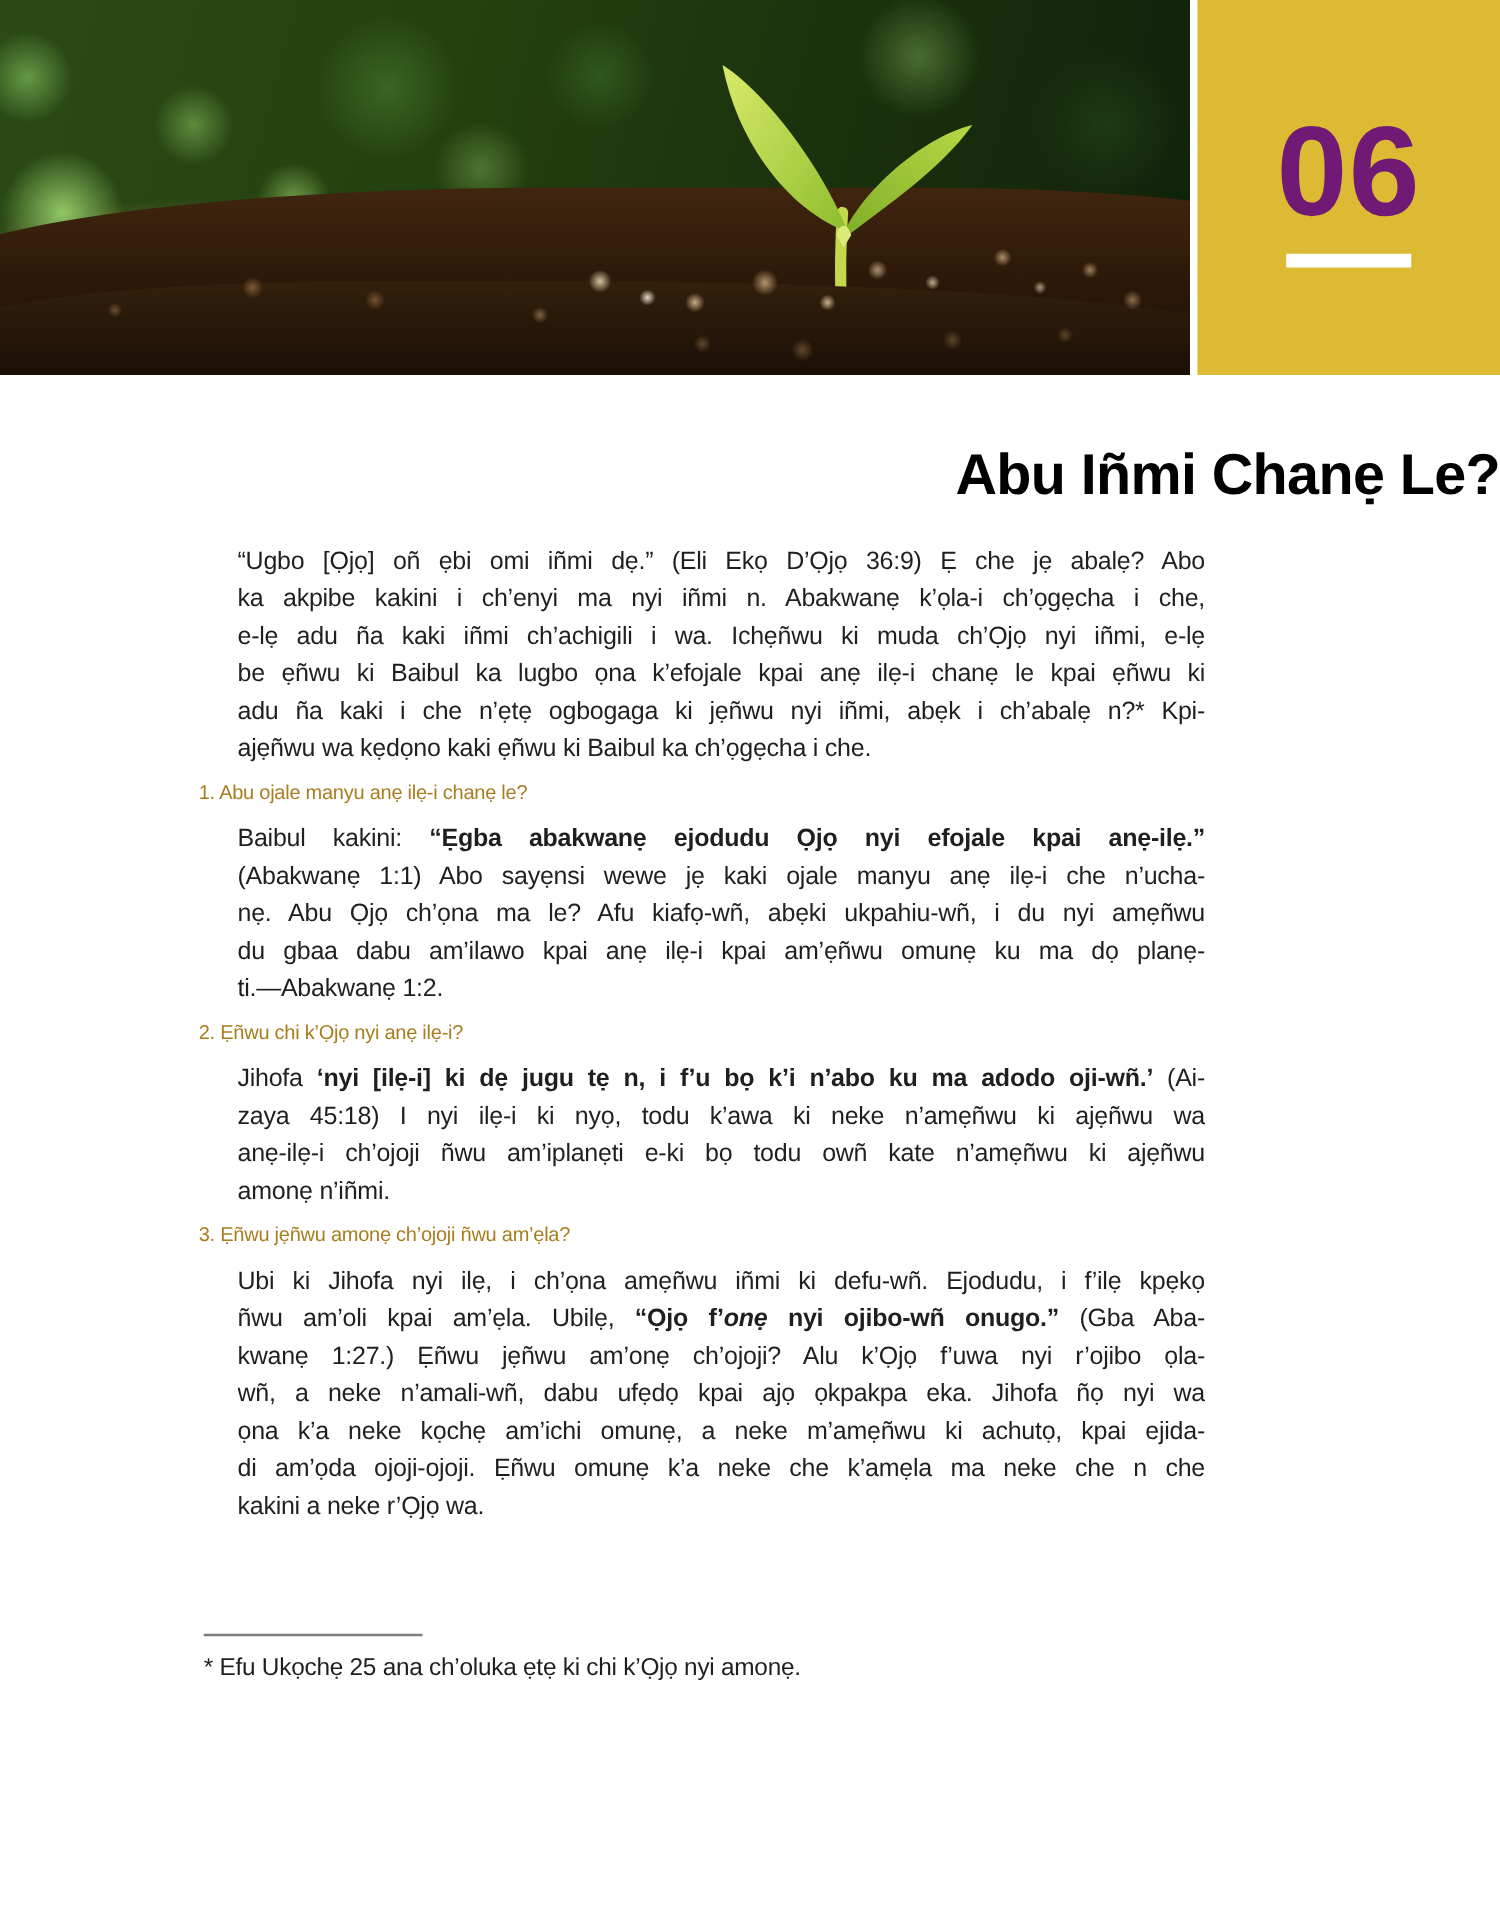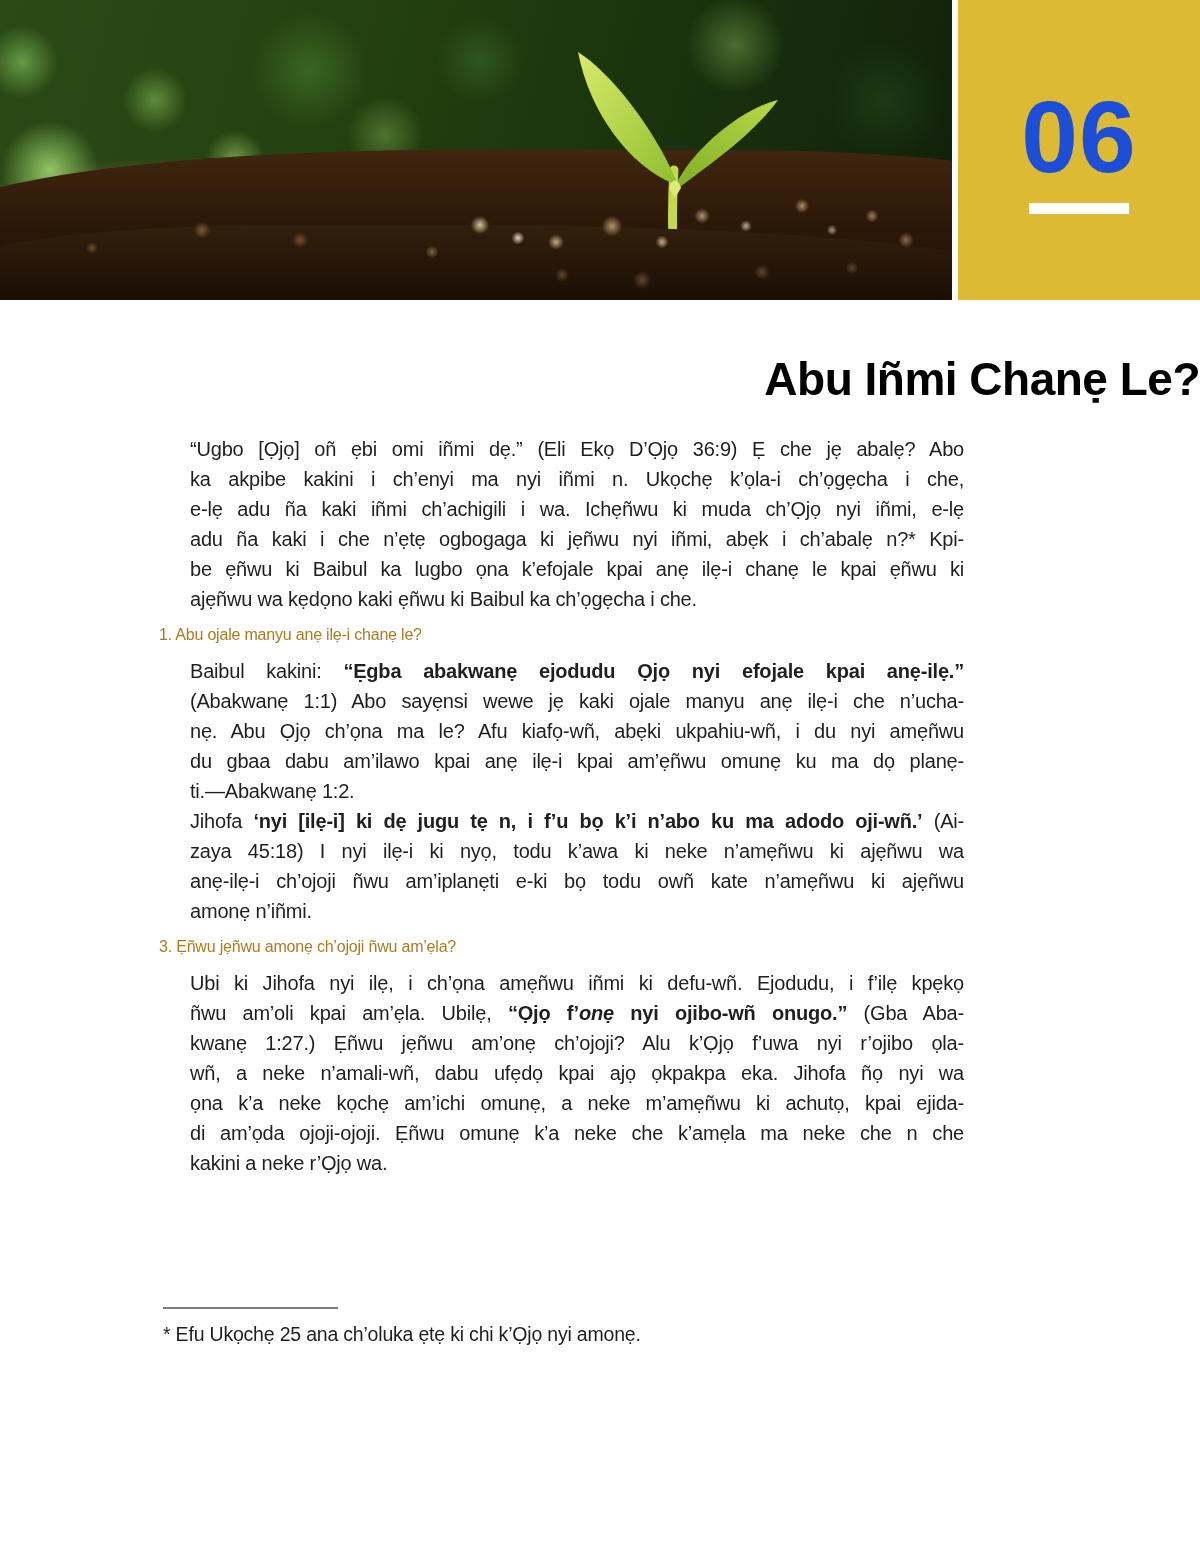--- a/index.html
+++ b/index.html
@@ -59,21 +59,21 @@
       radial-gradient(circle 14px at 642px 150px, rgba(190,150,100,.4),  rgba(190,150,100,0) 65%),
       radial-gradient(circle 12px at 762px 142px, rgba(180,140,95,.4),   rgba(180,140,95,0) 65%),
       radial-gradient(circle 10px at 852px 138px, rgba(175,135,90,.4),   rgba(175,135,90,0) 65%);
   }
   .sprout{position:absolute;left:548px;top:42px;}
   .badge{
     position:absolute;left:958px;top:0;width:242px;height:300px;
     display:flex;flex-direction:column;align-items:center;
   }
   .lesson-num{
-    margin-top:86px;font-size:102px;line-height:1;font-weight:bold;color:#1d4ed8;
+    margin-top:86px;font-size:102px;line-height:1;font-weight:bold;color:#701a75;
     letter-spacing:1px;
   }
   .badge-rule{width:100px;height:11px;background:#ffffff;margin-top:15px;}
   
   .title{
     margin:55px 0 0 164px;font-size:46px;line-height:48px;font-weight:bold;
     color:#000;letter-spacing:-0.5px;text-align:right;
   }
   .content{margin-left:190px;width:774px;}
   .para{margin:0;}
@@ -123,36 +123,37 @@
     <div class="lesson-num">06</div>
     <div class="badge-rule"></div>
   </div>
 </div>
 
 <h1 class="title">Abu Iñmi Chanẹ Le?</h1>
 
 <div class="content">
   <div class="para intro">
       <div class="tline"><span>“Ugbo [Ọjọ] oñ ẹbi omi iñmi dẹ.” (Eli Ekọ D’Ọjọ 36:9) Ẹ che jẹ abalẹ? Abo</span></div>
-      <div class="tline"><span>ka akpibe kakini i ch’enyi ma nyi iñmi n. Ukọchẹ k’ọla-i ch’ọgẹcha i che,</span></div>
+      <div class="tline"><span>ka akpibe kakini i ch’enyi ma nyi iñmi n. Abakwanẹ k’ọla-i ch’ọgẹcha i che,</span></div>
       <div class="tline"><span>e-lẹ adu ña kaki iñmi ch’achigili i wa. Ichẹñwu ki muda ch’Ọjọ nyi iñmi, e-lẹ</span></div>
+      <div class="tline"><span>be ẹñwu ki Baibul ka lugbo ọna k’efojale kpai anẹ ilẹ-i chanẹ le kpai ẹñwu ki</span></div>
       <div class="tline"><span>adu ña kaki i che n’ẹtẹ ogbogaga ki jẹñwu nyi iñmi, abẹk i ch’abalẹ n?* Kpi-</span></div>
-      <div class="tline"><span>be ẹñwu ki Baibul ka lugbo ọna k’efojale kpai anẹ ilẹ-i chanẹ le kpai ẹñwu ki</span></div>
       <div class="tline last"><span>ajẹñwu wa kẹdọno kaki ẹñwu ki Baibul ka ch’ọgẹcha i che.</span></div>
     </div>
 
   <h2 class="sec-heading" style="color: rgb(168, 125, 30);">1. Abu ojale manyu anẹ ilẹ-i chanẹ le?</h2>
   <div class="para">
       <div class="tline"><span>Baibul kakini: </span><span class="b">“Ẹgba abakwanẹ ejodudu Ọjọ nyi efojale kpai anẹ-ilẹ.”</span></div>
       <div class="tline"><span>(Abakwanẹ 1:1) Abo sayẹnsi wewe jẹ kaki ojale manyu anẹ ilẹ-i che n’ucha-</span></div>
       <div class="tline"><span>nẹ. Abu Ọjọ ch’ọna ma le? Afu kiafọ-wñ, abẹki ukpahiu-wñ, i du nyi amẹñwu</span></div>
       <div class="tline"><span>du gbaa dabu am’ilawo kpai anẹ ilẹ-i kpai am’ẹñwu omunẹ ku ma dọ planẹ-</span></div>
       <div class="tline last"><span>ti.—Abakwanẹ 1:2.</span></div>
     </div>
 
+  <h2 class="sec-heading" style="color: rgb(168, 125, 30);">2. Ẹñwu chi k’Ọjọ nyi anẹ ilẹ-i?</h2>
   <div class="para">
       <div class="tline"><span>Jihofa </span><span class="b">‘nyi [ilẹ-i] ki dẹ jugu tẹ n, i f’u bọ k’i n’abo ku ma adodo oji-wñ.’</span><span> (Ai-</span></div>
       <div class="tline"><span>zaya 45:18) I nyi ilẹ-i ki nyọ, todu k’awa ki neke n’amẹñwu ki ajẹñwu wa</span></div>
       <div class="tline"><span>anẹ-ilẹ-i ch’ojoji ñwu am’iplanẹti e-ki bọ todu owñ kate n’amẹñwu ki ajẹñwu</span></div>
       <div class="tline last"><span>amonẹ n’iñmi.</span></div>
     </div>
 
   <h2 class="sec-heading" style="color: rgb(168, 125, 30);">3. Ẹñwu jẹñwu amonẹ ch’ojoji ñwu am’ẹla?</h2>
   <div class="para">
       <div class="tline"><span>Ubi ki Jihofa nyi ilẹ, i ch’ọna amẹñwu iñmi ki defu-wñ. Ejodudu, i f’ilẹ kpẹkọ</span></div>

